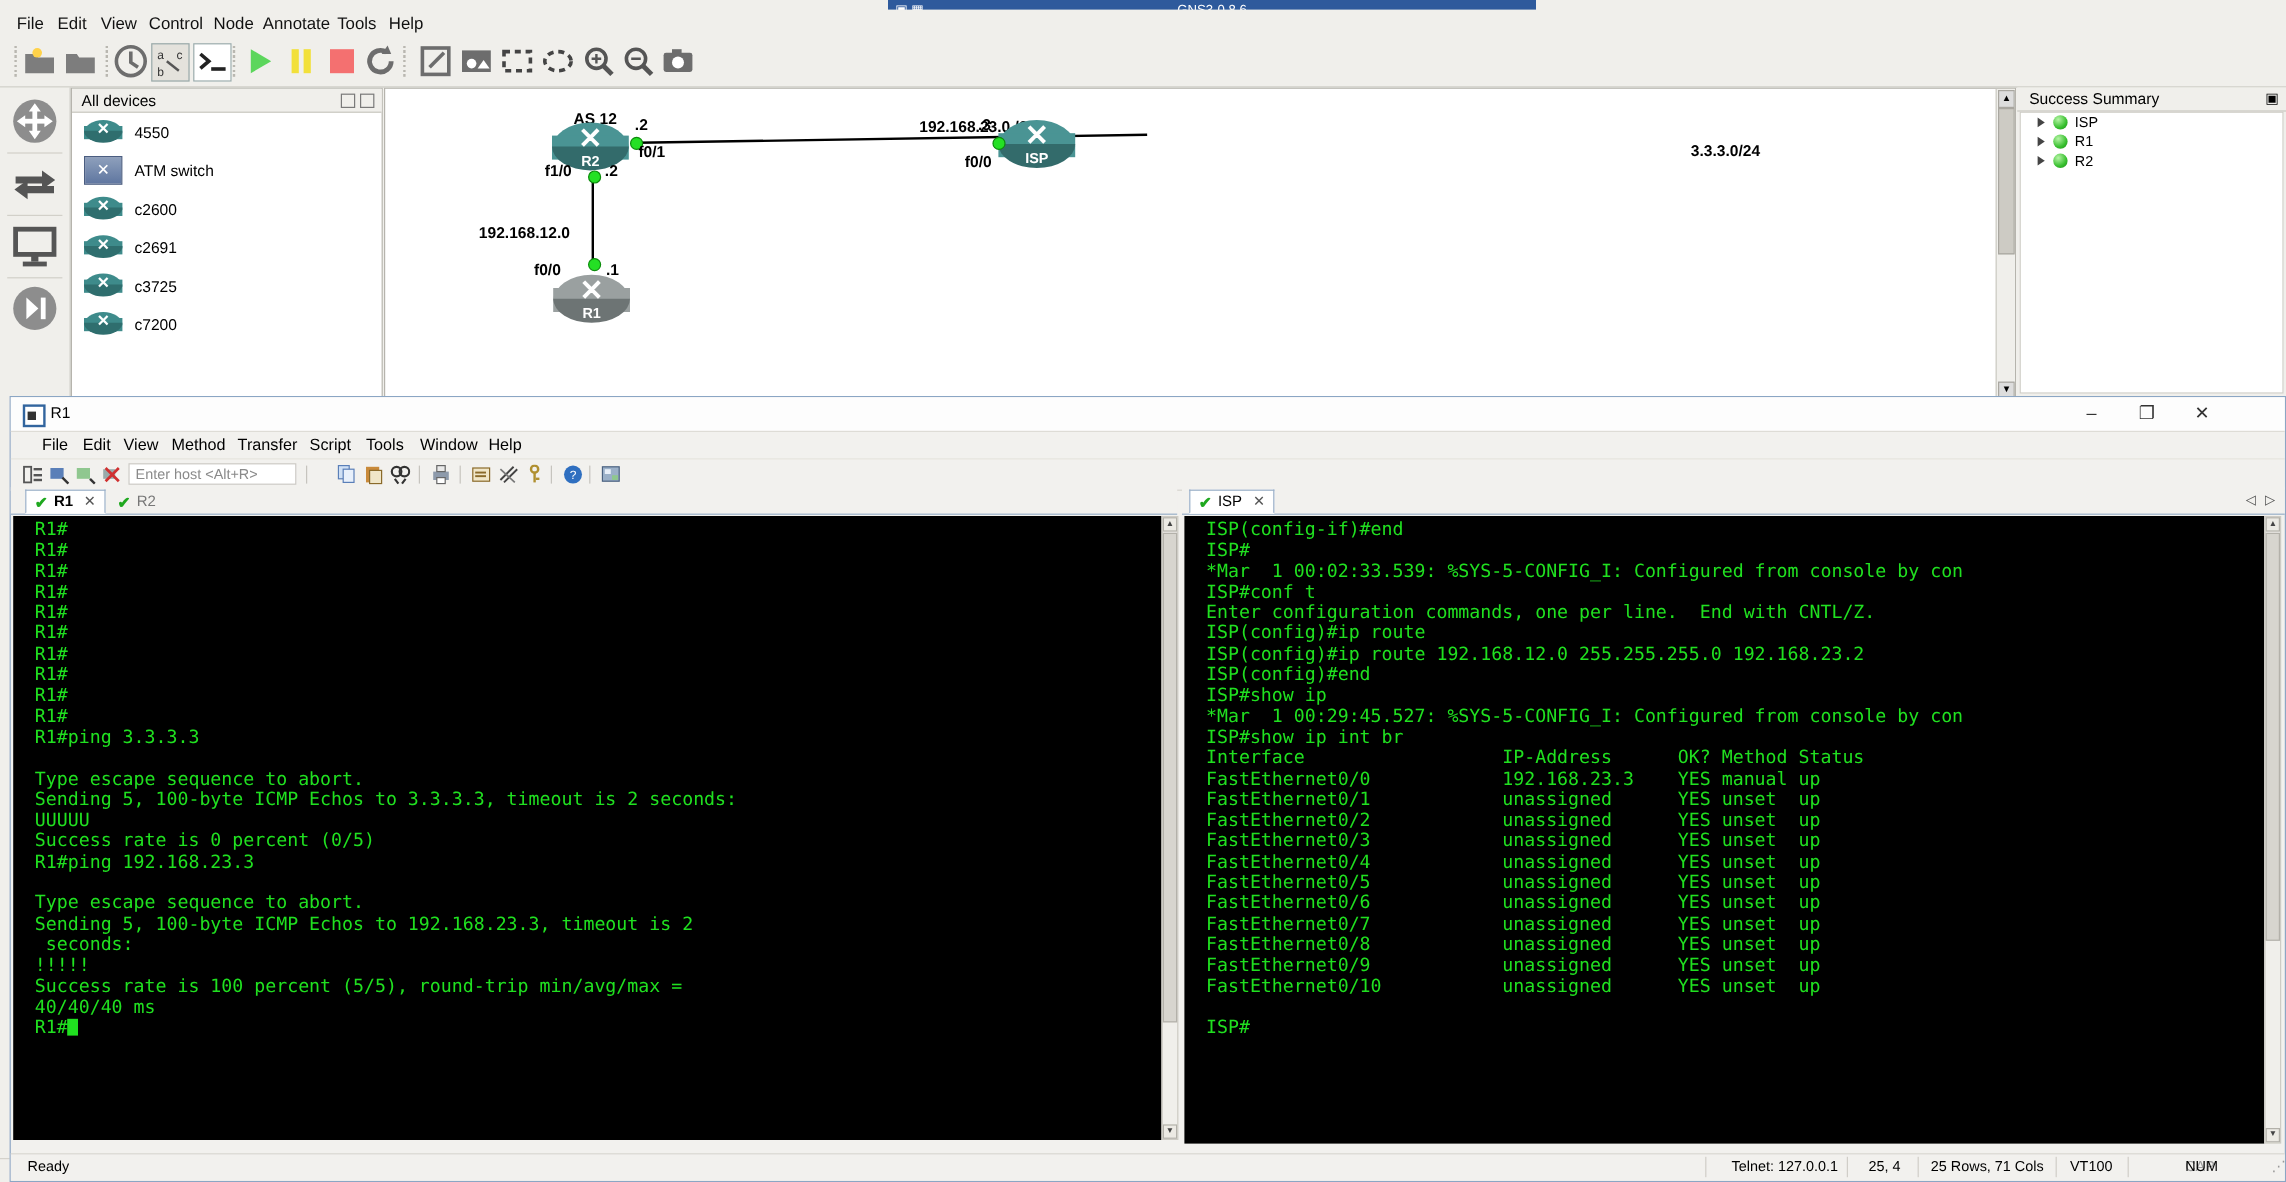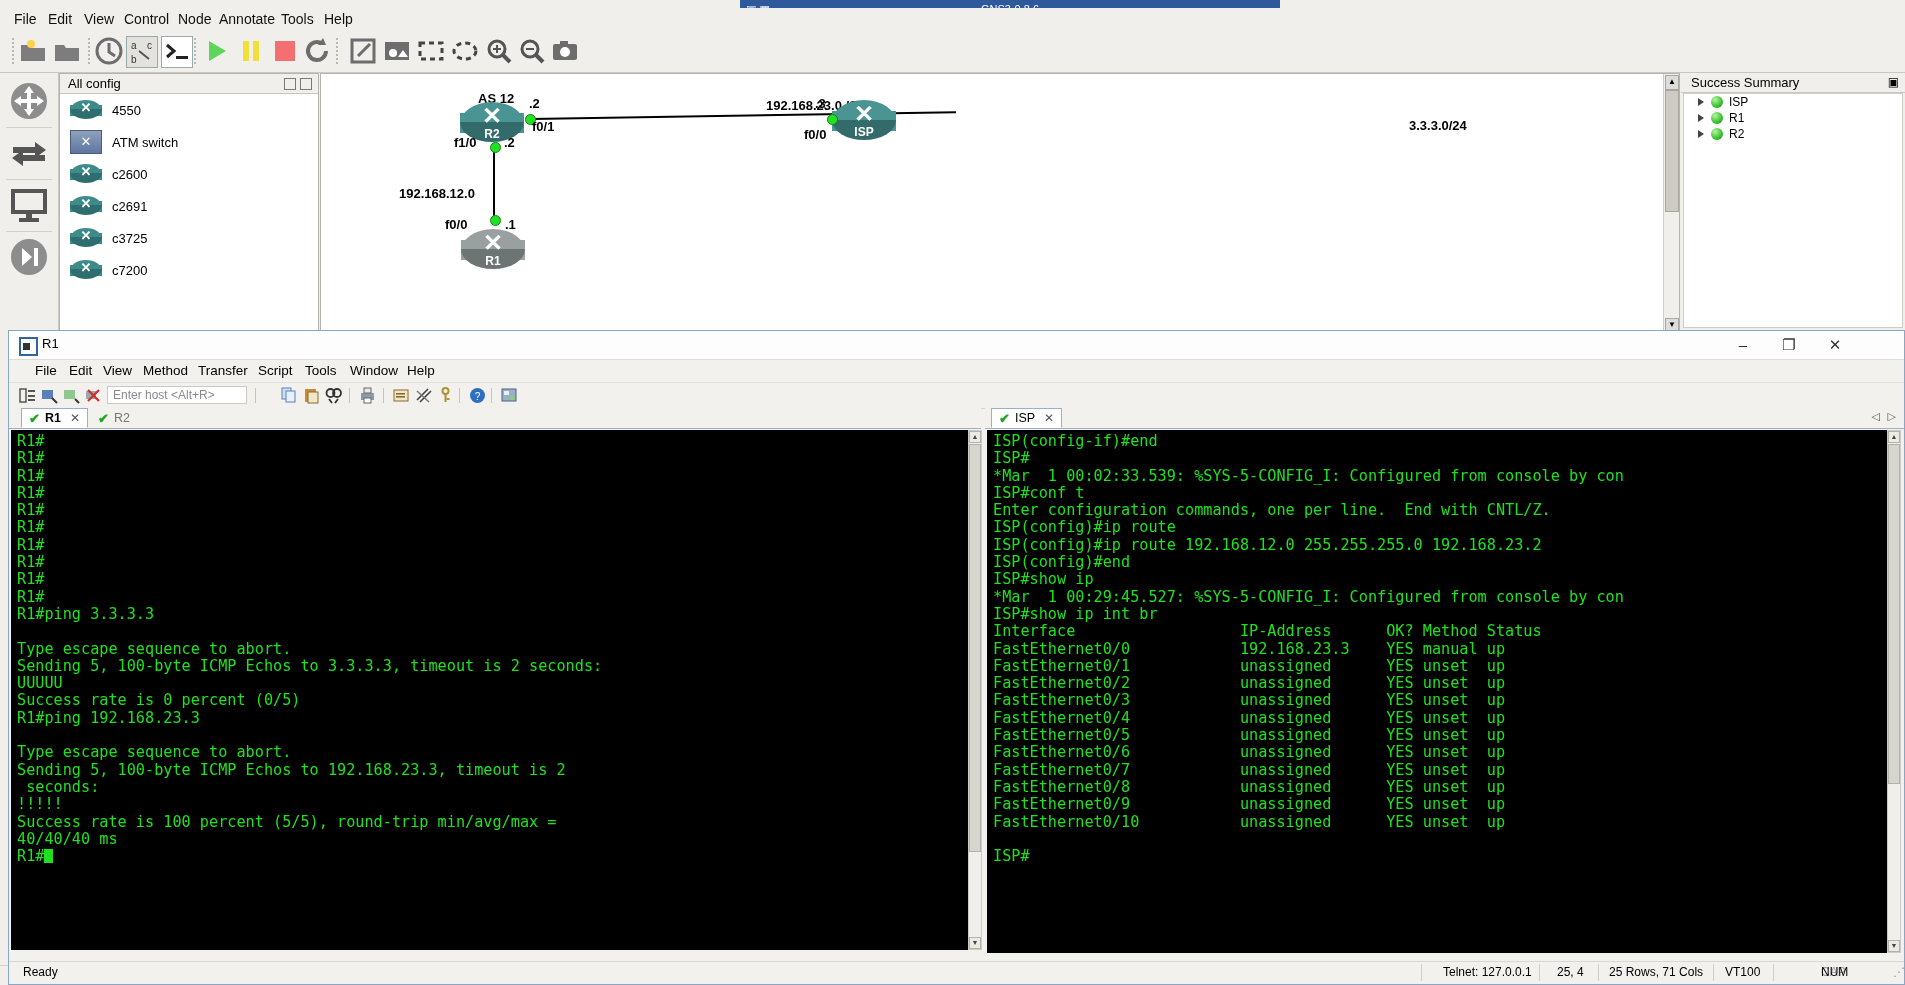--- a/index.html
+++ b/index.html
@@ -85,21 +85,21 @@
   .paneL{left:0;width:972px;}
   .paneR{left:976px;width:919px;}
   .tabstrip{height:22px;background:#f2f1ee;position:relative;border-bottom:1px solid #9ab0c8;}
   .tab{position:absolute;top:2px;height:20px;box-sizing:border-box;font-size:12.5px;
      display:flex;align-items:center;padding:0 7px;}
   .tab.active{background:#fff;border:1px solid #9ab0c8;border-bottom:1px solid #fff;}
   .chk{color:#1fa81f;font-weight:bold;margin-right:5px;font-size:13px;}
   .tabx{margin-left:9px;color:#555;font-size:12px;}
   .term{position:absolute;left:2px;top:24px;background:#000;overflow:hidden;
      font-family:"DejaVu Sans Mono","Liberation Mono",monospace;font-size:15.2px;line-height:17.3px;
-     color:#20e020;padding:3px 0 0 6px;box-sizing:border-box;white-space:pre;}
+     color:#20e020;padding:3px 0 0 18px;box-sizing:border-box;white-space:pre;}
   .termL{width:957px;height:520px;}
   .termR{width:900px;height:523px;}
   .tscroll{position:absolute;width:14px;background:#f0efeb;border:1px solid #cdcbc4;box-sizing:border-box;}
   .tscroll .th{position:absolute;left:0;width:12px;background:#d7d5cf;border:1px solid #b3b1aa;box-sizing:border-box;}
   .tscroll .ar{position:absolute;left:0;width:12px;height:12px;background:#eceae4;border:1px solid #b3b1aa;box-sizing:border-box;
      font-size:7px;text-align:center;line-height:10px;color:#444;}
   .cursorblk{display:inline-block;width:9px;height:14px;background:#20e020;vertical-align:-2px;}
   
   .sc-status{position:absolute;left:0;bottom:0;width:100%;height:22px;background:#f2f1ee;
      border-top:1px solid #d9d7d1;font-size:12px;}
@@ -222,21 +222,21 @@
     <div class="vb-div" style="top:158px"></div>
     <svg class="vb-ico" style="top:164px" viewBox="0 0 40 40">
         <circle cx="20" cy="20" r="18" fill="#8d8d8d"></circle>
         <path d="M13 11l10 9-10 9z" fill="#fff"></path>
         <rect x="25" y="11" width="4" height="18" fill="#fff"></rect>
       </svg>
   </div>
 
   <div class="devpanel">
     <div class="dp-head">
-      <span>All config</span>
+      <span>All devices</span>
       <span class="dp-btn" style="right:22px"></span>
       <span class="dp-btn" style="right:6px"></span>
     </div>
     <div class="dp-row">
       <span class="router-ico">
           <span class="top"></span>
           <span class="body"></span>
           <span class="bot"></span>
           <span class="x">✕</span>
         </span>

